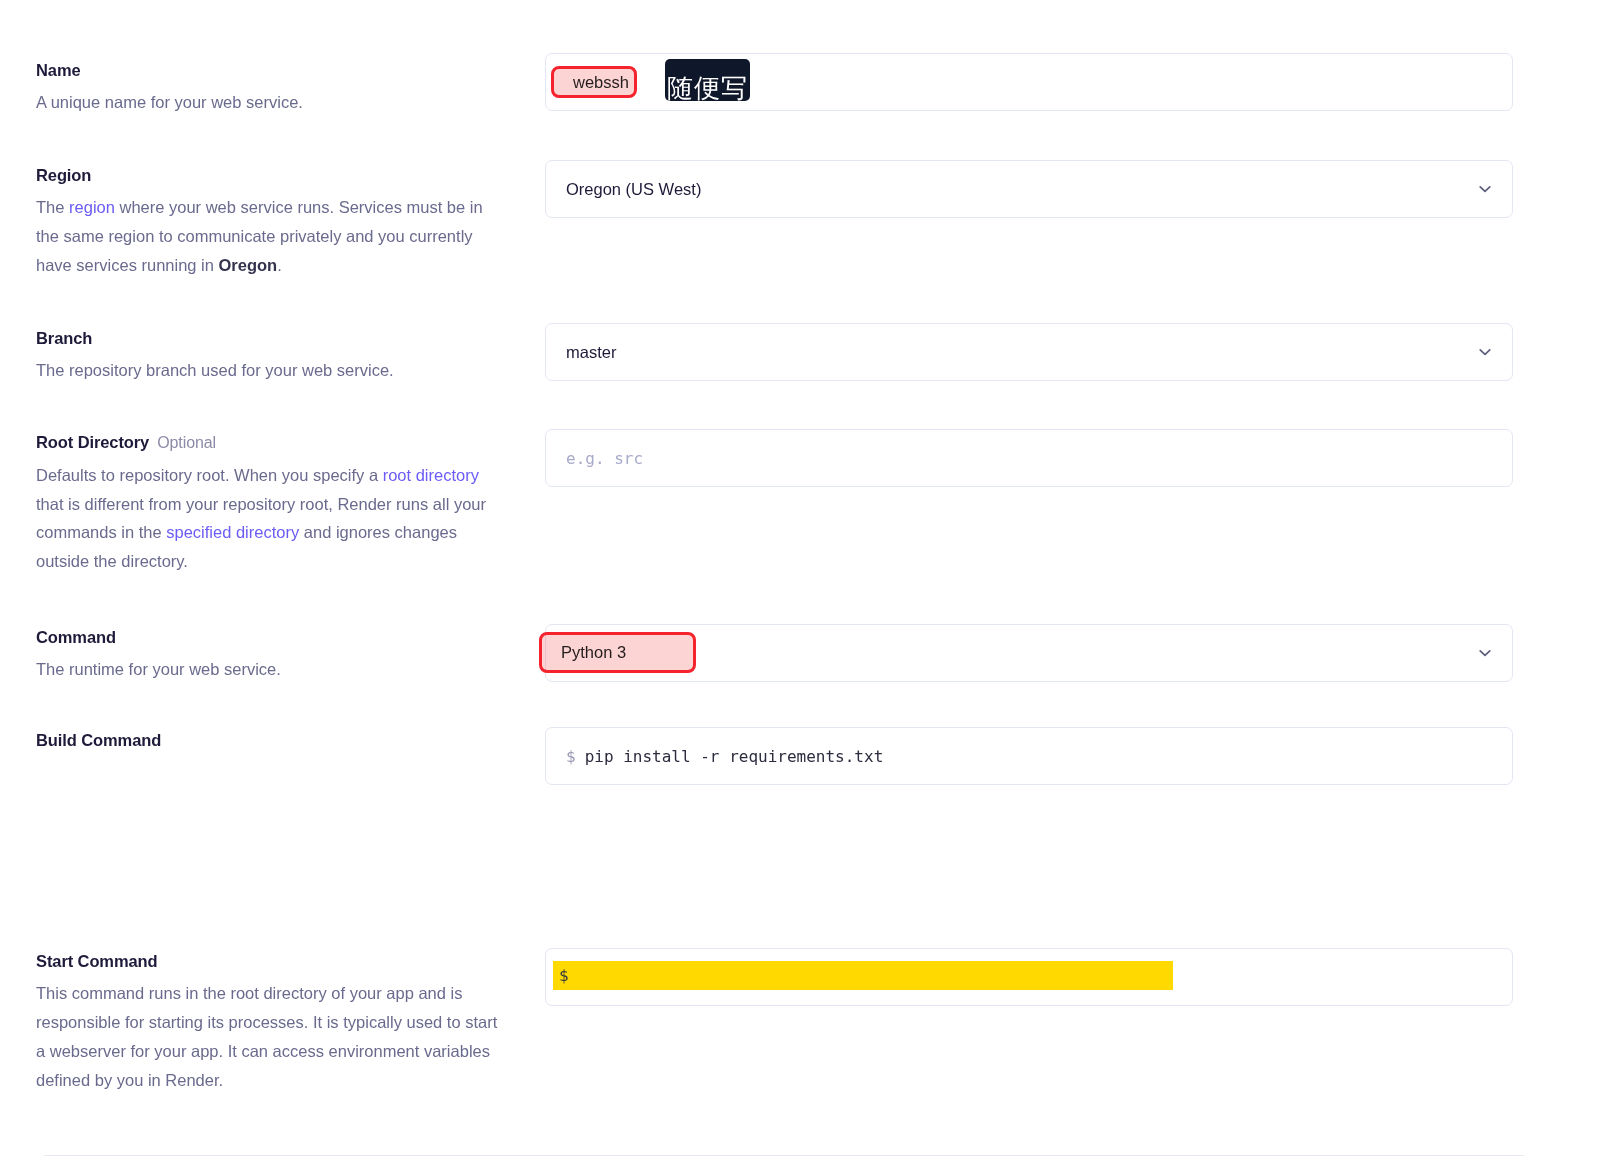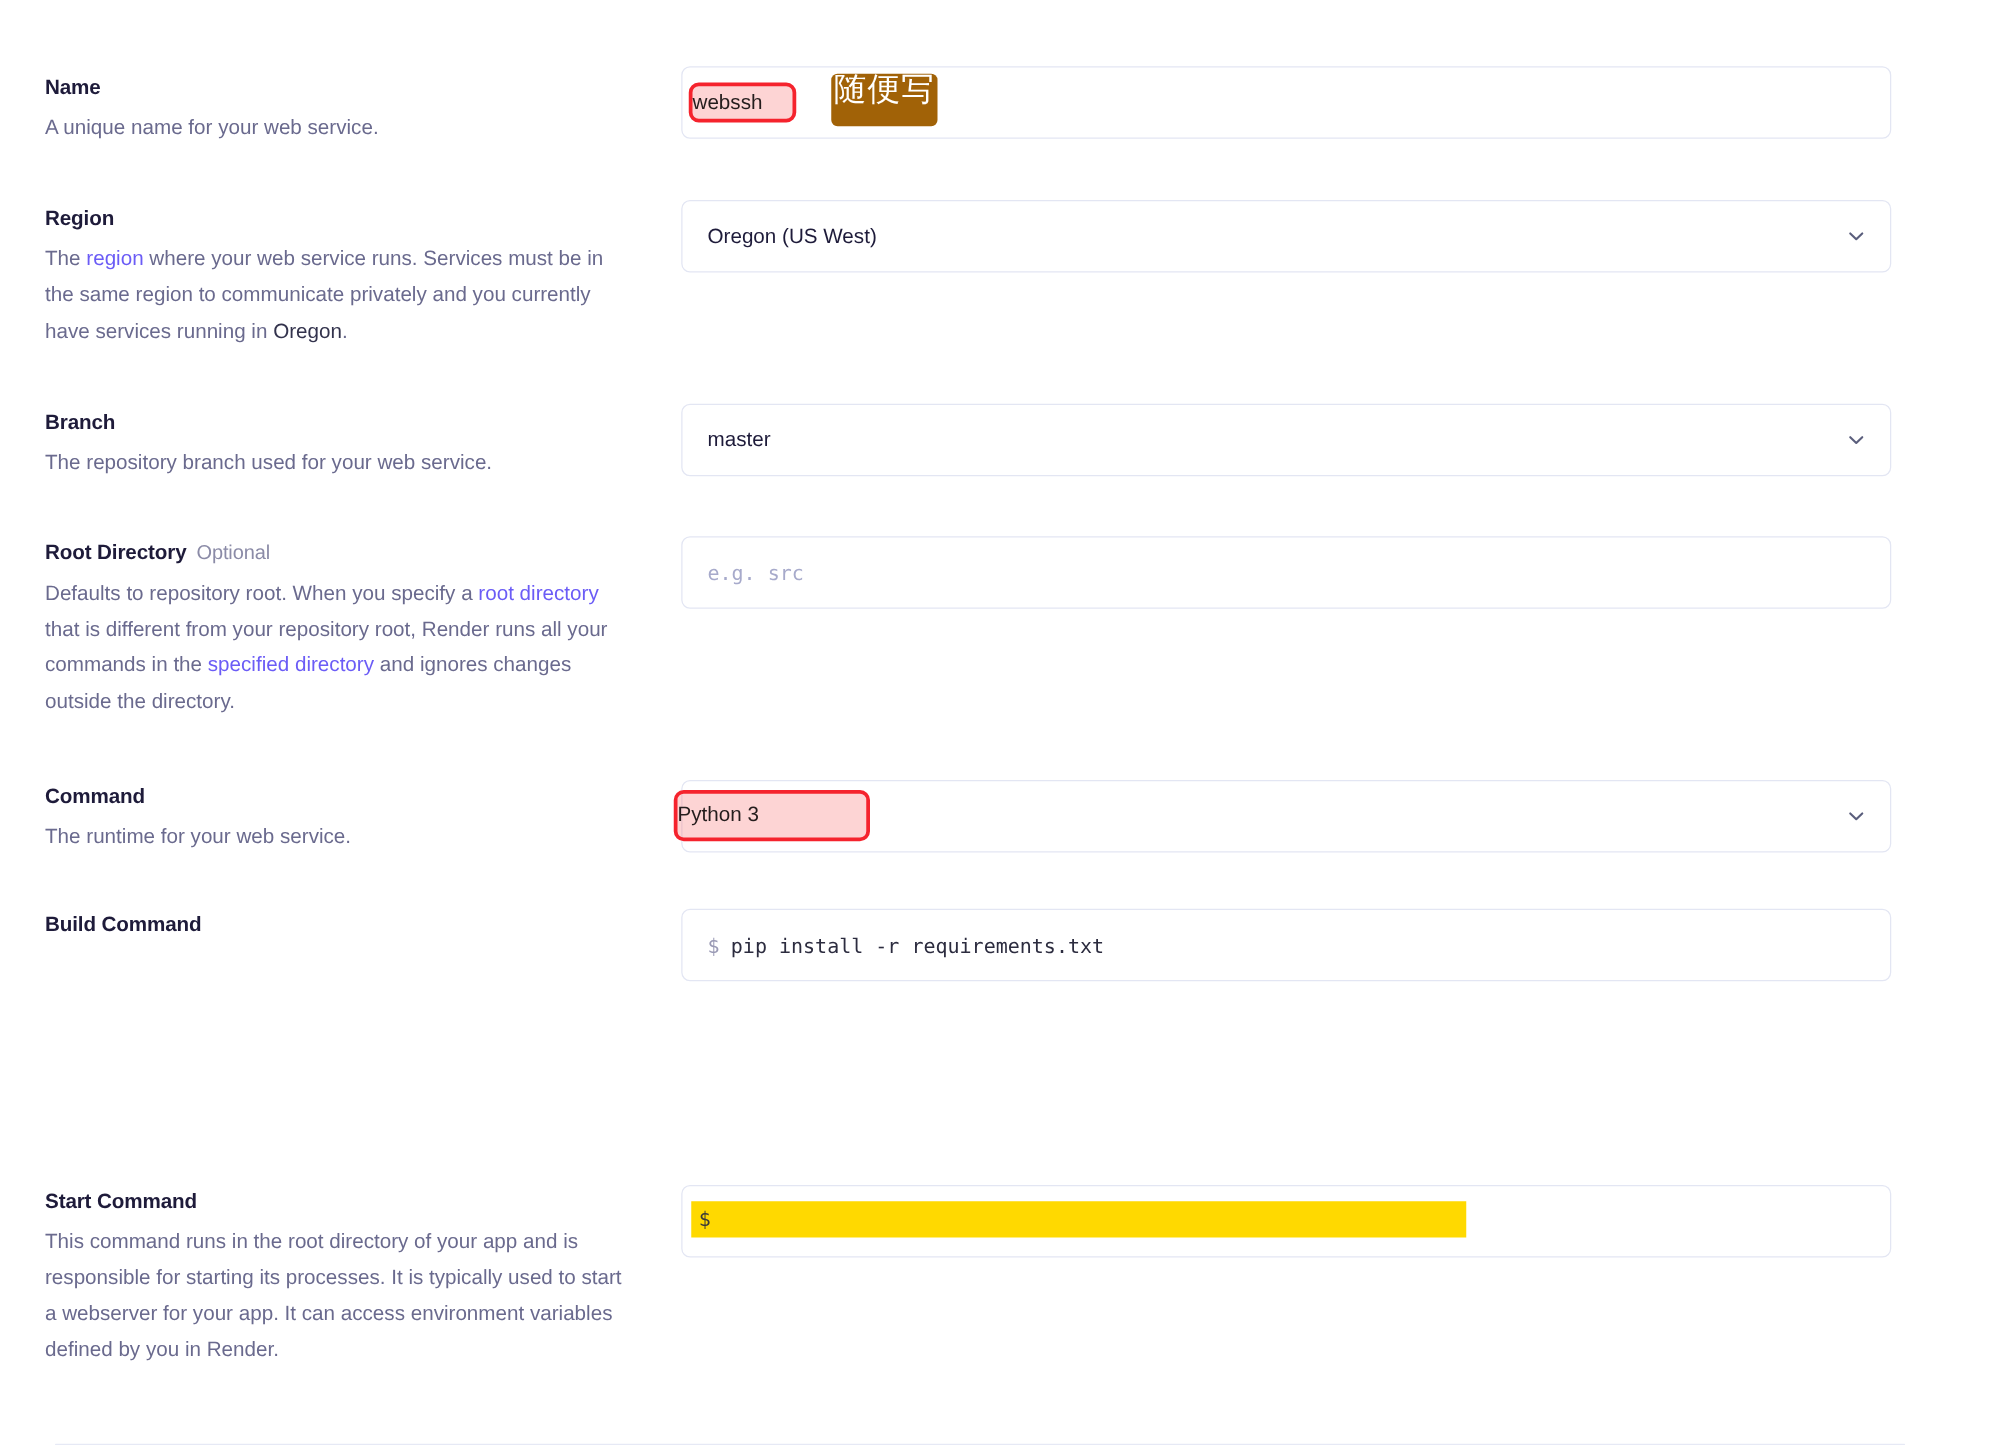--- a/index.html
+++ b/index.html
@@ -57,21 +57,21 @@
     margin: 0;
     font-weight: 400;
   }
   .field-desc .lnk {
     color: #6b5cf6;
     text-decoration: none;
     cursor: pointer;
   }
   .field-desc .strong {
     color: #33334d;
-    font-weight: 400;
+    font-weight: 700;
   }
 
   
   .input-box {
     width: 968px;
     height: 58px;
     border: 1px solid #e3e6f3;
     border-radius: 7px;
     background: #ffffff;
     display: flex;
@@ -114,31 +114,31 @@
   .chevron svg { display: block; }
 
   
   .anno-outline {
     position: absolute;
     border: 3px solid #f5232d;
     border-radius: 8px;
     background: rgba(249, 128, 128, 0.34);
     display: flex;
     align-items: center;
-    padding-left: 0;
+    padding-left: 19px;
     font-size: 16.5px;
     color: #241d1d;
     z-index: 5;
   }
   .anno-solid {
     position: absolute;
-    background: #a16207;
+    background: #0f172a;
     border-radius: 5px;
     display: flex;
-    align-items: flex-start;
+    align-items: flex-end;
     justify-content: center;
     color: #ffffff;
     font-size: 26px;
     line-height: 1;
     letter-spacing: 1px;
     z-index: 6;
     font-family: "DejaVu Sans", sans-serif;
   }
   .anno-highlight {
     position: absolute;

